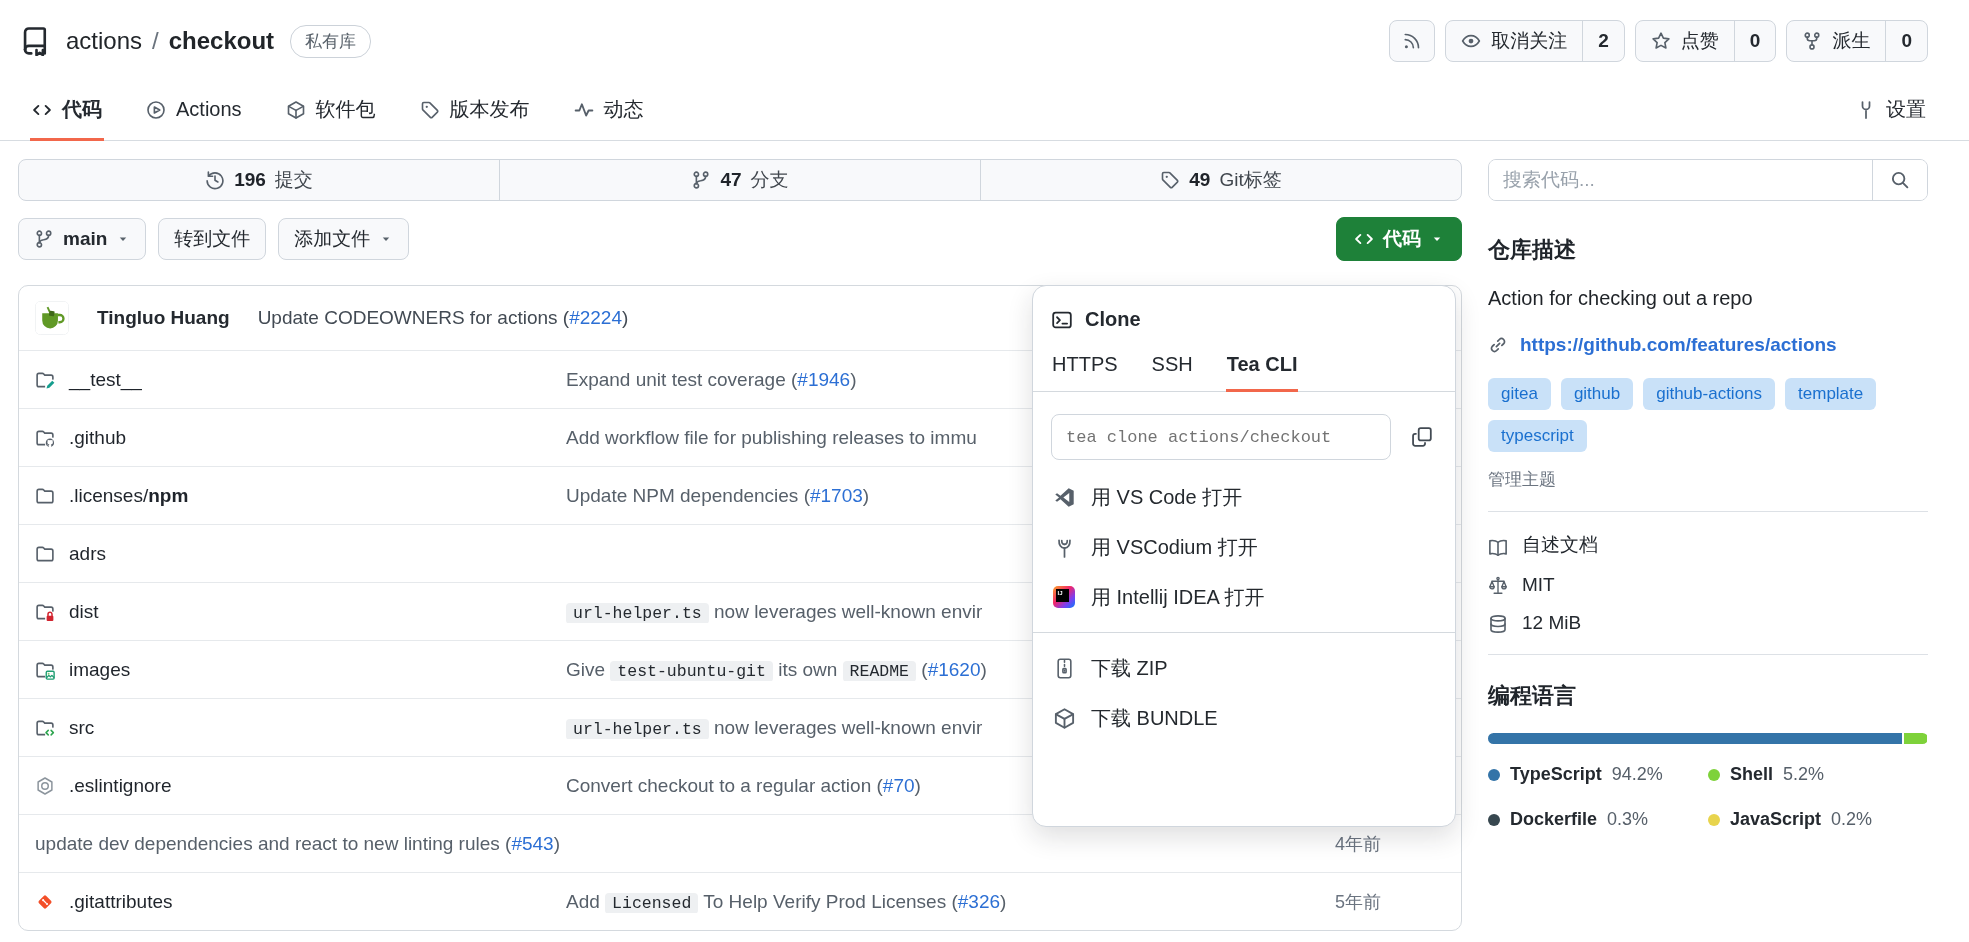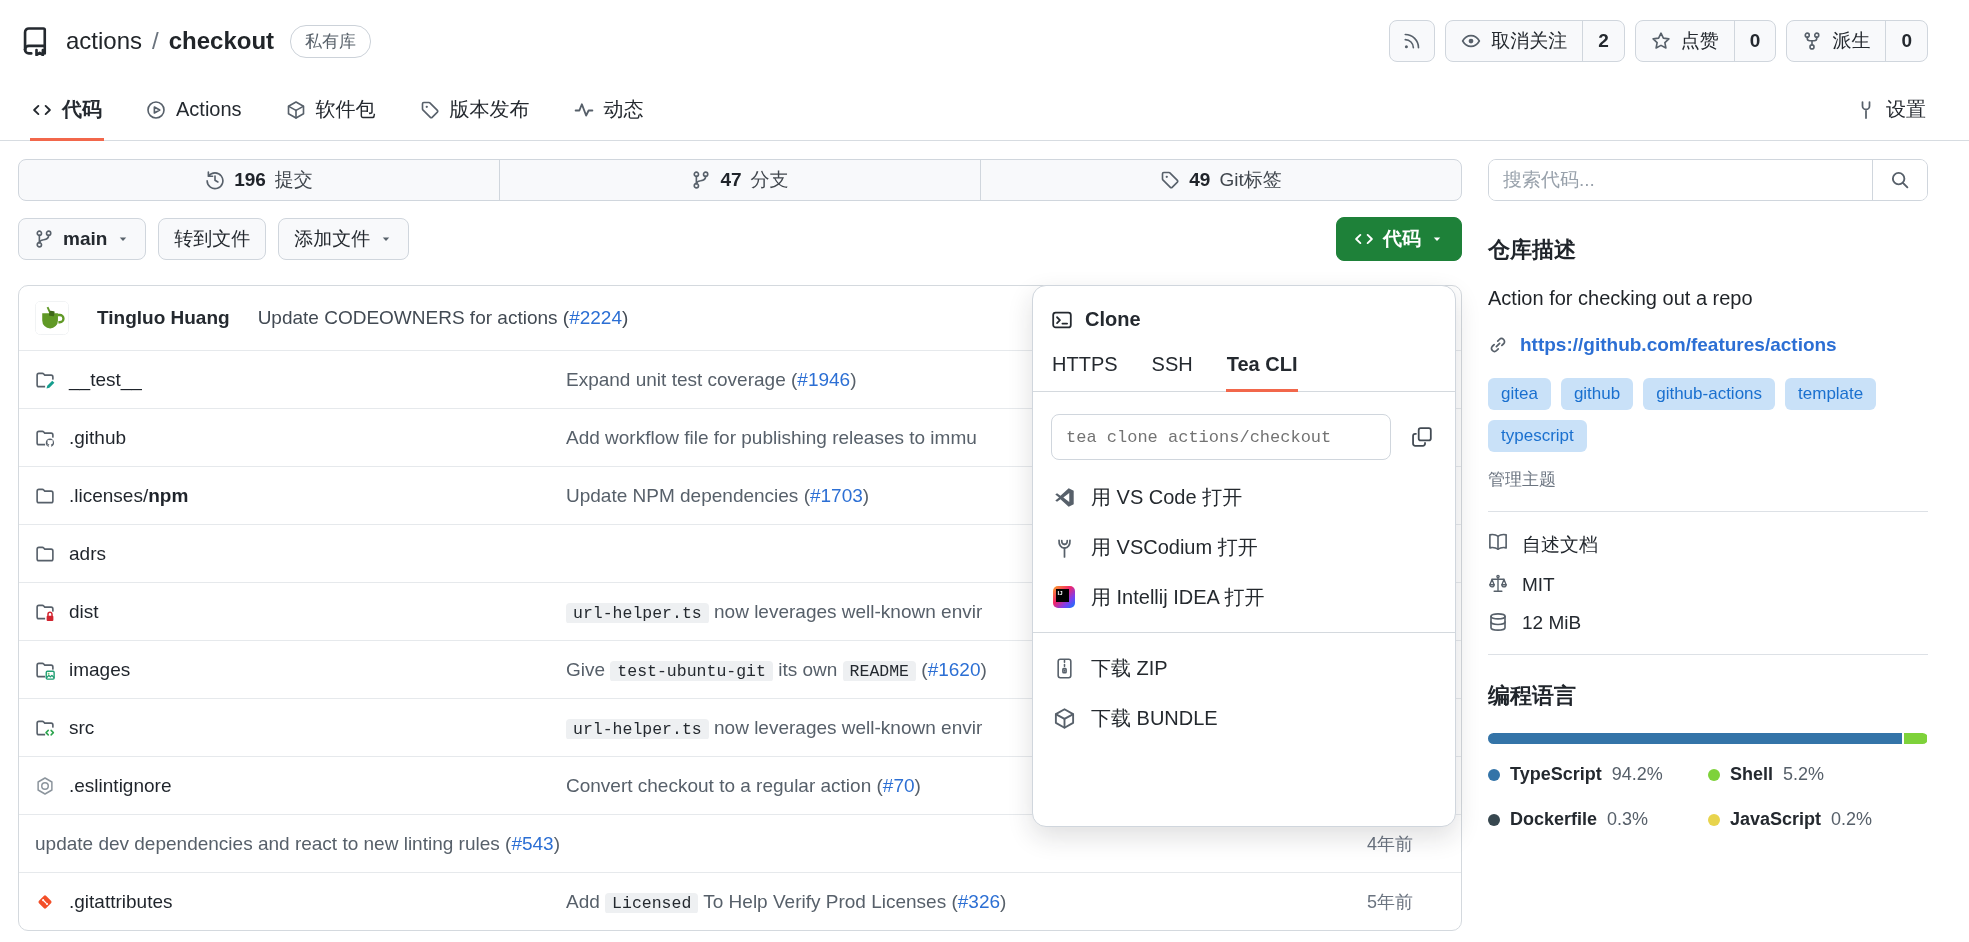--- a/index.html
+++ b/index.html
@@ -51,37 +51,37 @@
   .avatar{width:34px;height:34px;flex:none;border-radius:6px;overflow:hidden;}
   .avatar svg{width:100%;height:100%;display:block;}
   .banner .author{font-weight:700;color:#24292f;}
   .banner .bmsg{color:#424a53;white-space:nowrap;overflow:hidden;}
   .frow{display:flex;align-items:center;height:57px;padding:0 16px;border-top:1px solid #e6e9ec;}
   .cell-name{width:531px;flex:none;display:flex;align-items:center;gap:14px;overflow:hidden;}
   .fic{width:20px;height:20px;}
   .fname{color:#1f242b;white-space:nowrap;}
   .fname .nb{font-weight:700;}
   .cell-msg{flex:1;min-width:0;color:#57606a;white-space:nowrap;overflow:hidden;}
-  .cell-date{width:110px;flex:none;text-align:center;color:#6b7480;font-size:18px;white-space:nowrap;}
+  .cell-date{width:110px;flex:none;text-align:left;color:#6b7480;font-size:18px;white-space:nowrap;}
   .mlink{color:#2c6fd4;}
   .chip{background:#eef0f2;border-radius:4px;padding:1px 7px;font-family:"Liberation Mono","DejaVu Sans Mono",monospace;font-size:16.5px;color:#24292f;}
   
   .searchbox{display:flex;height:42px;border:1px solid #d0d6dd;border-radius:8px;overflow:hidden;background:#fff;box-sizing:border-box;}
   .searchbox input{flex:1;border:0;outline:0;padding:0 14px;font-size:19px;color:#24292f;font-family:inherit;}
   .searchbox input::placeholder{color:#98a1ab;}
   .searchbox .sbtn{width:54px;display:flex;align-items:center;justify-content:center;border-left:1px solid #d0d6dd;cursor:pointer;background:#fff;}
   .sb-h{font-size:22px;font-weight:700;color:#20252b;margin-top:34px;}
   .sb-desc{margin-top:22px;font-size:20px;color:#1f2328;}
   .sb-link{display:flex;align-items:center;gap:12px;margin-top:24px;}
   .sb-link a{color:#2c6fd4;font-weight:600;font-size:19px;}
   .topics{display:flex;flex-wrap:wrap;gap:10px;margin-top:22px;}
   .topic{background:#c9e1f8;color:#1a70cf;border-radius:6px;padding:6px 13px;font-size:17px;font-weight:500;cursor:pointer;}
   .manage{margin-top:16px;color:#6b7480;font-size:17px;display:inline-block;}
   .sdiv{border-top:1px solid #dde1e6;margin:20px 0;}
-  .meta-row{display:flex;align-items:flex-start;gap:14px;margin:16px 0;color:#24292f;font-size:19px;}
+  .meta-row{display:flex;align-items:flex-end;gap:14px;margin:16px 0;color:#24292f;font-size:19px;}
   .langbar{display:flex;gap:2px;height:11px;border-radius:6px;overflow:hidden;margin-top:22px;}
   .langbar div{min-width:3px;}
   .legend{display:flex;flex-wrap:wrap;row-gap:24px;margin-top:20px;}
   .lg-item{width:50%;display:flex;align-items:center;gap:10px;box-sizing:border-box;}
   .dot{width:12px;height:12px;border-radius:50%;flex:none;}
   .lg-name{font-weight:700;color:#24292f;font-size:18px;}
   .lg-pct{color:#57606a;font-size:18px;}
   
   .dropdown{position:absolute;left:1032px;top:285px;width:424px;height:542px;box-sizing:border-box;
     background:#fff;border:1px solid #d0d6dd;border-radius:14px;box-shadow:0 10px 26px rgba(27,31,36,.14);z-index:50;}

